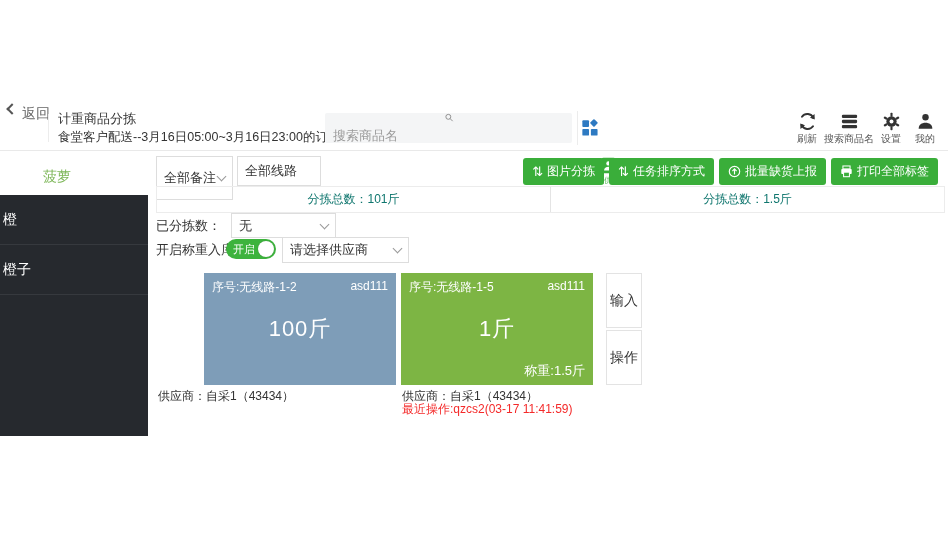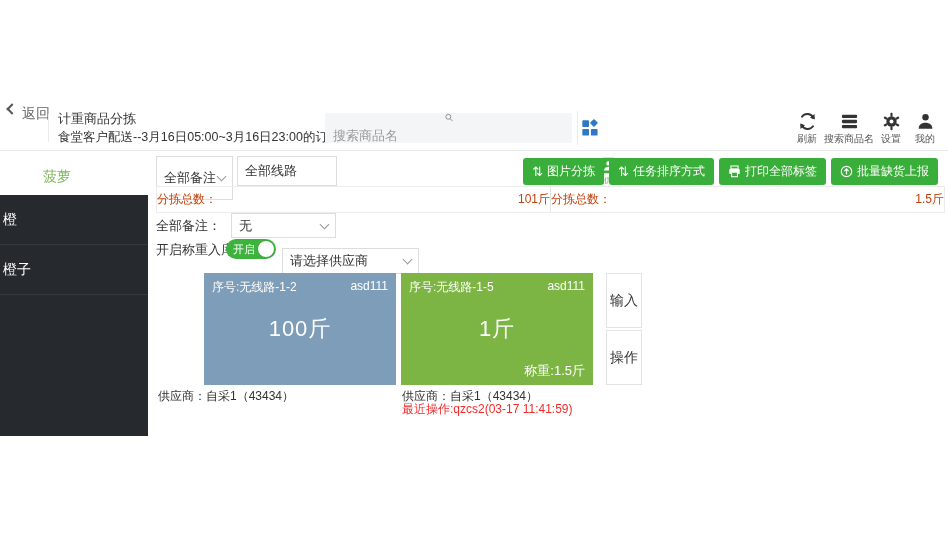--- a/index.html
+++ b/index.html
@@ -34,42 +34,42 @@
     display:flex; align-items:center; padding-left:3px; font-size:14px; color:#7cb657; cursor:pointer;margin-left:40px; }
   .sidebar { position:absolute; left:0; top:195px; width:148px; height:241px; background:#26292e; }
   .side-item { height:50px; display:flex; align-items:center; padding-left:3px; color:#fff;
     font-size:14px; border-bottom:1px solid #36393e; cursor:pointer; }
   
   .sel { position:absolute; border:1px solid #ddd; background:#fff; display:flex; align-items:center;
     font-size:13px; color:#333; padding:0 7px; cursor:pointer; }
   .chev-down { width:7px; height:7px; border-right:1.5px solid #999; border-bottom:1.5px solid #999;
     transform:rotate(45deg); display:inline-block; margin-left:auto; margin-top:-3px; }
   .sel-remark { left:156px; top:156px; width:77px; height:44px; }
-  .sel-route  { left:237px; top:156px; width:100px; height:30px; }
+  .sel-route  { left:237px; top:156px; width:84px; height:30px; }
   .mini-supplier { position:absolute; left:588px; top:157px; width:40px; display:flex;
     flex-direction:column; align-items:center; cursor:pointer; }
   .mini-supplier .lbl { font-size:8px; color:#3aae3a; white-space:nowrap; margin-top:1px; }
   .btn-row { position:absolute; right:10px; top:158px; display:flex; gap:5px; }
   .gbtn { height:27px; background:#3aae3a; color:#fff; font-size:12px; border:none; border-radius:3px;
     display:flex; align-items:center; gap:4px; padding:0 9px; cursor:pointer; font-family:inherit; white-space:nowrap; }
   .gbtn .ic { font-size:13px; line-height:1; display:flex; align-items:center; }
   
   .stats { position:absolute; left:156px; top:186px; width:789px; height:27px; border:1px solid #ececec;
     display:flex; }
-  .stats .cell { flex:1; display:flex; align-items:center; justify-content:space-between; font-size:12px; color:#c2410c; }
+  .stats .cell { flex:1; display:flex; align-items:center; justify-content:center; font-size:12px; color:#0f766e; }
   .stats .cell + .cell { border-left:1px solid #e4e4e4; }
   
   .flabel { position:absolute; left:156px; font-size:13px; color:#333; }
   .sel-basket { left:231px; top:213px; width:105px; height:25px; }
   .toggle { position:absolute; left:226px; top:239px; width:50px; height:20px; border-radius:10px;
     background:#3db33d; display:flex; align-items:center; cursor:pointer; }
   .toggle .on-text { color:#fff; font-size:11px; padding-left:7px; }
   .toggle .knob { position:absolute; right:2px; top:2px; width:16px; height:16px; border-radius:50%;
     background:#fff; box-shadow:0 0 1px rgba(0,0,0,.3); }
-  .sel-supplier { left:282px; top:248px; width:137px; height:26px;align-items:center; }
+  .sel-supplier { left:282px; top:237px; width:127px; height:26px;align-items:center; }
   
   .card { position:absolute; top:273px; height:112px; display:flex; }
   .card-1 { left:158px;padding-left:46px; }
   .card-2 { left:401px; }
   .card-main { width:192px; height:112px; position:relative; color:#fff; padding:6px 8px; cursor:pointer; }
   .card-1 .card-main { background:#7e9db8; }
   .card-2 .card-main { background:#7db544; }
   .card-head { display:flex; justify-content:space-between; font-size:12px; }
   .card-weight { position:absolute; left:50%; top:50%; transform:translate(-50%,-50%);
     font-size:22px; letter-spacing:1px; white-space:nowrap; }
@@ -187,51 +187,51 @@
     <span class="ic">⇅</span>
     <span>图片分拣</span>
   </button>
   <button class="gbtn">
     <span class="ic">⇅</span>
     <span>任务排序方式</span>
   </button>
   <button class="gbtn">
     <span class="ic">
       <svg width="13" height="13" viewBox="0 0 20 20">
+        <circle cx="10" cy="10" r="8" fill="none" stroke="#fff" stroke-width="1.8"></circle>
+        <path d="M10 14.5V7" stroke="#fff" stroke-width="1.8" fill="none"></path>
+        <path d="M6.8 9.5L10 6l3.2 3.5" fill="none" stroke="#fff" stroke-width="1.8"></path>
+      </svg>
+    </span>
+    <span>批量缺货上报</span>
+  </button>
+  <button class="gbtn">
+    <span class="ic">
+      <svg width="13" height="13" viewBox="0 0 20 20">
         <rect x="4.5" y="1.5" width="11" height="4.5" fill="none" stroke="#fff" stroke-width="1.6"></rect>
         <rect x="2" y="6" width="16" height="8" rx="1.2" fill="#fff"></rect>
         <rect x="5.5" y="11" width="9" height="7" fill="#3aae3a" stroke="#fff" stroke-width="1.6"></rect>
       </svg>
     </span>
     <span>打印全部标签</span>
-  </button>
-  <button class="gbtn">
-    <span class="ic">
-      <svg width="13" height="13" viewBox="0 0 20 20">
-        <circle cx="10" cy="10" r="8" fill="none" stroke="#fff" stroke-width="1.8"></circle>
-        <path d="M10 14.5V7" stroke="#fff" stroke-width="1.8" fill="none"></path>
-        <path d="M6.8 9.5L10 6l3.2 3.5" fill="none" stroke="#fff" stroke-width="1.8"></path>
-      </svg>
-    </span>
-    <span>批量缺货上报</span>
   </button>
 </div>
 
 <div class="stats">
   <div class="cell">
     <span>分拣总数：</span>
     <span>101斤</span>
   </div>
   <div class="cell">
     <span>分拣总数：</span>
     <span>1.5斤</span>
   </div>
 </div>
 
-<div class="flabel" style="top:213px; line-height:25px;">全部备注：</div>
+<div class="flabel" style="top:213px; line-height:25px;">已分拣数：</div>
 <div class="sel sel-basket">
   <span>无</span>
   <span class="chev-down"></span>
 </div>
 
 <div class="flabel" style="top:237px; line-height:26px;">开启称重入库:</div>
 <div class="toggle">
   <span class="on-text">开启</span>
   <span class="knob"></span>
 </div>

